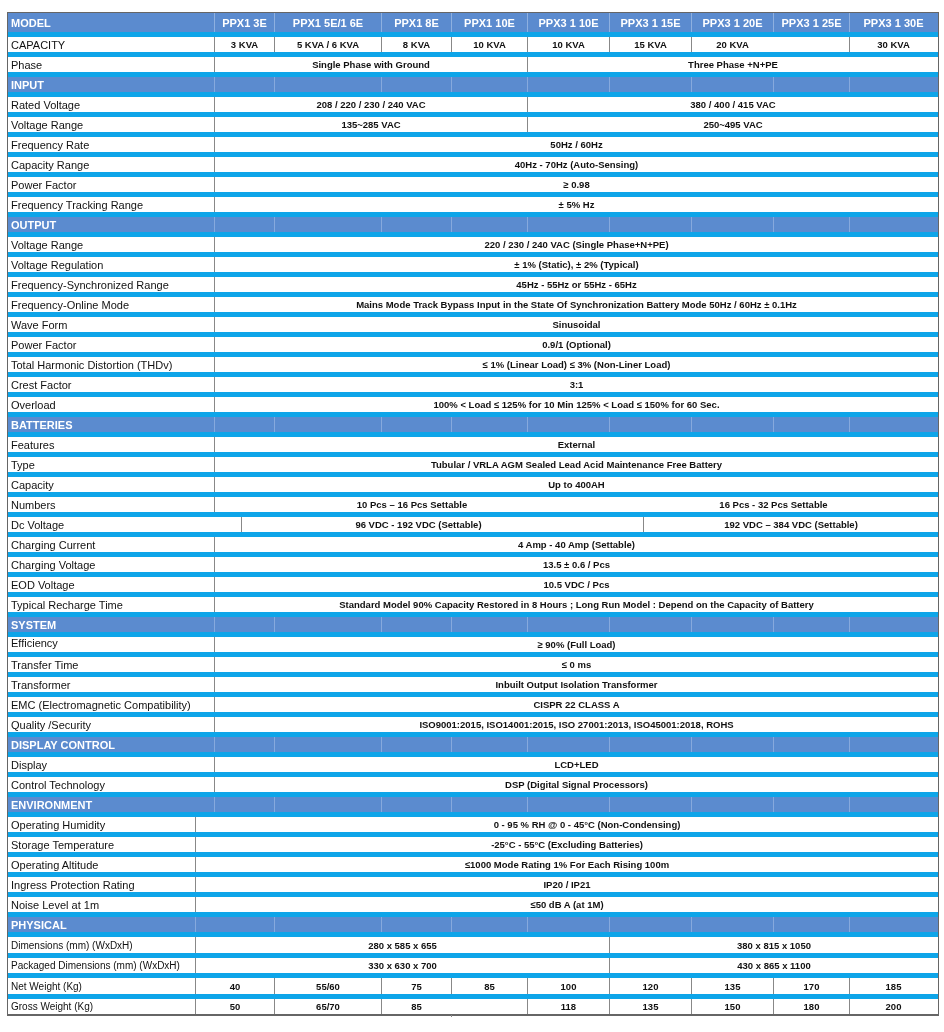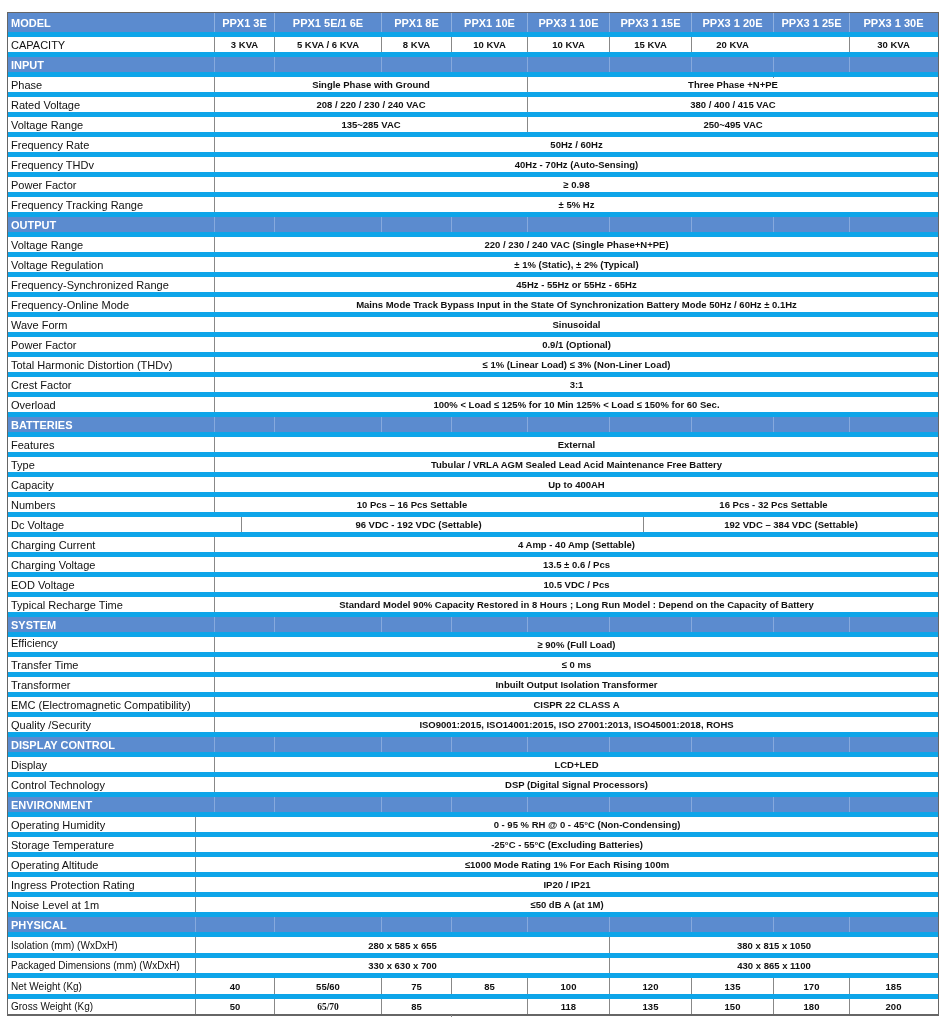--- a/index.html
+++ b/index.html
@@ -40,53 +40,53 @@
     <div class="cell" style="width:107px;">5 KVA / 6 KVA</div>
     <div class="cell" style="width:70px;">8 KVA</div>
     <div class="cell" style="width:76px;">10 KVA</div>
     <div class="cell" style="width:82px;">10 KVA</div>
     <div class="cell" style="width:82px;">15 KVA</div>
     <div class="cell" style="width:82px;">20 KVA</div>
     <div class="cell" style="width:76px;margin-top:39px;">25 KVA</div>
     <div class="cell" style="width:88px;">30 KVA</div>
   </div>
 
-  <div class="row section">
-    <div class="cell label" style="width:206px;">INPUT</div>
-    <div class="cell" style="width:60px;"></div>
-      <div class="cell" style="width:107px;"></div>
-      <div class="cell" style="width:70px;"></div>
-      <div class="cell" style="width:76px;"></div>
-      <div class="cell" style="width:82px;"></div>
-      <div class="cell" style="width:82px;"></div>
-      <div class="cell" style="width:82px;"></div>
-      <div class="cell" style="width:76px;"></div>
-      <div class="cell" style="width:88px;"></div>
-  </div>
   <div class="row" style="height:20px;">
     <div class="cell label" style="width:206px;">Phase</div>
     <div class="cell" style="width:313px;">Single Phase with Ground</div>
     <div class="cell" style="width:411px;">Three Phase +N+PE</div>
   </div>
+  <div class="row section">
+    <div class="cell label" style="width:206px;">INPUT</div>
+    <div class="cell" style="width:60px;"></div>
+      <div class="cell" style="width:107px;"></div>
+      <div class="cell" style="width:70px;"></div>
+      <div class="cell" style="width:76px;"></div>
+      <div class="cell" style="width:82px;"></div>
+      <div class="cell" style="width:82px;"></div>
+      <div class="cell" style="width:82px;"></div>
+      <div class="cell" style="width:76px;"></div>
+      <div class="cell" style="width:88px;"></div>
+  </div>
   <div class="row" style="height:20px;">
     <div class="cell label" style="width:206px;">Rated Voltage</div>
     <div class="cell" style="width:313px;">208 / 220 / 230 / 240 VAC</div>
     <div class="cell" style="width:411px;">380 / 400 / 415 VAC</div>
   </div>
   <div class="row" style="height:20px;">
     <div class="cell label" style="width:206px;">Voltage Range</div>
     <div class="cell" style="width:313px;">135~285 VAC</div>
     <div class="cell" style="width:411px;">250~495 VAC</div>
   </div>
   <div class="row" style="height:20px;">
     <div class="cell label" style="width:206px;">Frequency Rate</div>
     <div class="cell" style="width:724px;">50Hz / 60Hz</div>
   </div>
   <div class="row" style="height:20px;">
-    <div class="cell label" style="width:206px;">Frequency THDv</div>
+    <div class="cell label" style="width:206px;">Capacity Range</div>
     <div class="cell" style="width:724px;">40Hz - 70Hz (Auto-Sensing)</div>
   </div>
   <div class="row" style="height:20px;">
     <div class="cell label" style="width:206px;">Power Factor</div>
     <div class="cell" style="width:724px;">≥ 0.98</div>
   </div>
   <div class="row" style="height:20px;">
     <div class="cell label" style="width:206px;">Frequency Tracking Range</div>
     <div class="cell" style="width:724px;">± 5% Hz</div>
   </div>
@@ -284,21 +284,21 @@
       <div class="cell" style="width:107px;"></div>
       <div class="cell" style="width:70px;"></div>
       <div class="cell" style="width:76px;"></div>
       <div class="cell" style="width:82px;"></div>
       <div class="cell" style="width:82px;"></div>
       <div class="cell" style="width:82px;"></div>
       <div class="cell" style="width:76px;"></div>
       <div class="cell" style="width:88px;"></div>
   </div>
   <div class="row" style="height:21px;">
-    <div class="cell label" style="width:187px;font-size:10px;">Isolation (mm) (WxDxH)</div>
+    <div class="cell label" style="width:187px;font-size:10px;">Dimensions (mm) (WxDxH)</div>
     <div class="cell" style="width:414px;">280 x 585 x 655</div>
     <div class="cell" style="width:329px;">380 x 815 x 1050</div>
   </div>
   <div class="row" style="height:20px;justify-content:space-between;">
     <div class="cell label" style="width:187px;font-size:10px;">Packaged Dimensions (mm) (WxDxH)</div>
     <div class="cell" style="width:414px;">330 x 630 x 700</div>
     <div class="cell" style="width:329px;">430 x 865 x 1100</div>
   </div>
   <div class="row" style="height:21px;">
     <div class="cell label" style="width:187px;font-size:10px;">Net Weight (Kg)</div>
@@ -308,21 +308,21 @@
     <div class="cell" style="width:76px;">85</div>
     <div class="cell" style="width:82px;">100</div>
     <div class="cell" style="width:82px;">120</div>
     <div class="cell" style="width:82px;">135</div>
     <div class="cell" style="width:76px;">170</div>
     <div class="cell" style="width:88px;">185</div>
   </div>
   <div class="row" style="height:20px;">
     <div class="cell label" style="width:187px;font-size:10px;">Gross Weight (Kg)</div>
     <div class="cell" style="width:79px;">50</div>
-    <div class="cell" style="width:107px;font-family:Liberation Serif, serif;">65/70</div>
+    <div class="cell" style="width:107px;">65/70</div>
     <div class="cell" style="width:70px;">85</div>
     <div class="cell" style="width:76px;margin-top:16px;">98</div>
     <div class="cell" style="width:82px;">118</div>
     <div class="cell" style="width:82px;">135</div>
     <div class="cell" style="width:82px;">150</div>
     <div class="cell" style="width:76px;">180</div>
     <div class="cell" style="width:88px;">200</div>
   </div>
 </div>
 

